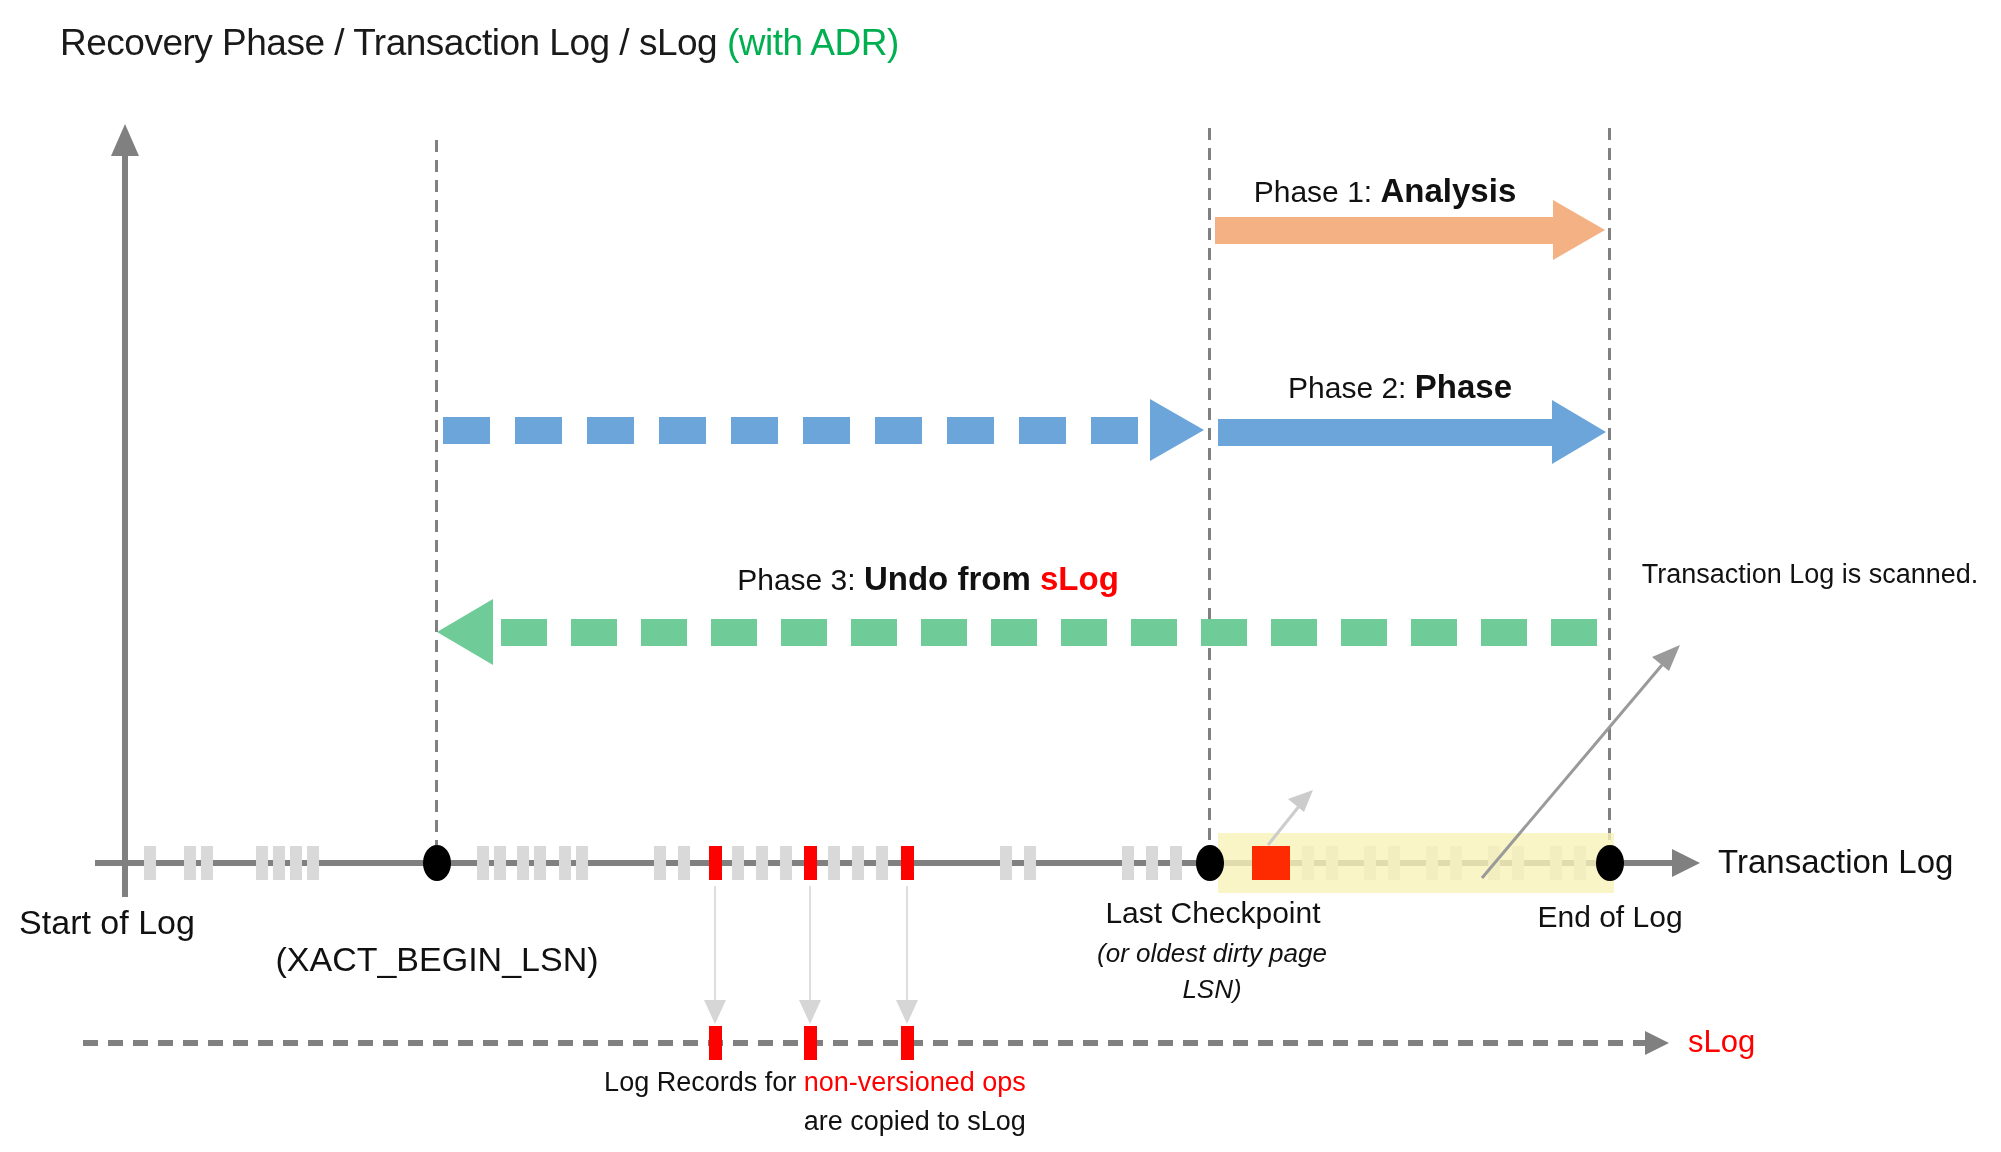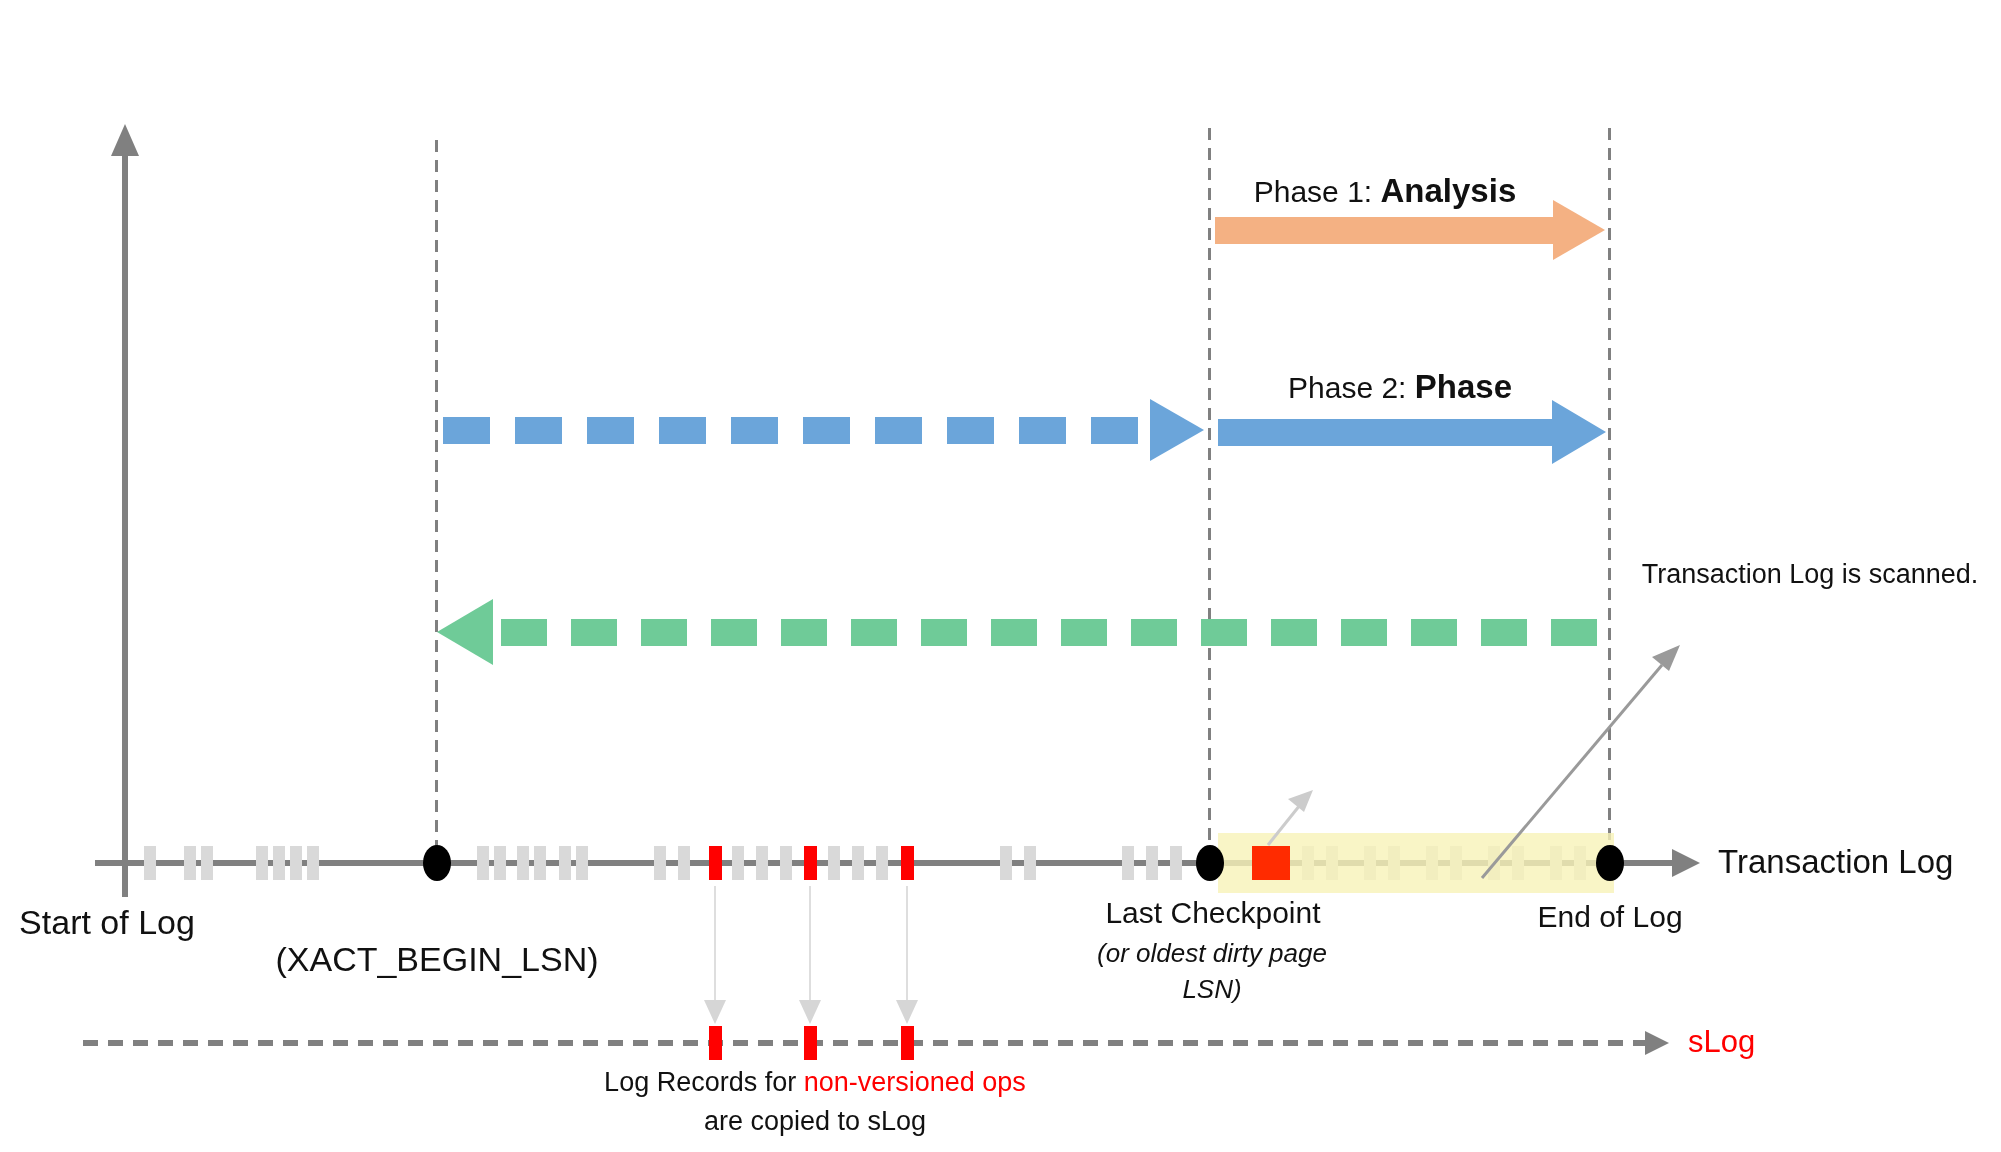--- a/index.html
+++ b/index.html
@@ -1,21 +1,21 @@
 <!DOCTYPE html>
 <html style="--green-title: #00B050; --orange: #F4B183; --blue: #6BA5DA; --greenarrow: #6FCB98; --red: #FF0000; --redsquare: #FF2B00; --band: #F8F3B8; --highlight: #FFFF00; --gray: #808080; --tickgray: #D9D9D9;"><head>
 <meta charset="utf-8">
 <style>
   html,body{margin:0;padding:0;background:#ffffff;}
   #canvas{
     position:relative;width:2001px;height:1152px;background:#fff;overflow:hidden;
     font-family:"Liberation Sans", sans-serif;color:#1a1a1a;
   }
   .abs{position:absolute;}
-  .ctr{transform:translateX(-50%);white-space:nowrap;text-align:center;}
+  .ctr{transform:translateX(-50%);white-space:nowrap;text-align:right;}
 
   
   #title{left:60px;top:22px;font-size:37px;letter-spacing:-0.5px;}
   #title .adr{color:var(--green-title);}
 
   
   #y-axis{left:122px;top:152px;width:6px;height:745px;background:var(--gray);}
   #y-axis-head{left:111px;top:124px;width:0;height:0;border-left:14px solid transparent;
     border-right:14px solid transparent;border-bottom:32px solid var(--gray);}
   #log-line{left:95px;top:860px;width:1582px;height:6px;background:var(--gray);}
@@ -94,20 +94,21 @@
   #lbl-checkpoint-sub2{left:1212px;top:974px;}
   #lbl-end{left:1610px;top:900px;font-size:30px;}
 
   #ann-svg{left:0;top:0;z-index:7;pointer-events:none;}
 </style>
 </head>
 <body>
 
 <div id="canvas">
 
+  <div class="abs" id="title"><span>Recovery Phase / Transaction Log / sLog </span><span class="adr">(with ADR)</span></div>
 
   <div class="abs" id="y-axis"></div>
   <div class="abs" id="y-axis-head"></div>
   <div class="abs" id="log-line"></div>
   <div class="abs" id="log-arrow-head"></div>
   <div class="abs" id="txlog-label">Transaction Log</div>
 
   <div class="abs vline" id="vline-oldest"></div>
   <div class="abs vline" id="vline-checkpoint"></div>
   <div class="abs vline" id="vline-end"></div>
@@ -180,20 +181,21 @@
   <div class="abs" id="phase1-body"></div>
   <div class="abs" id="phase1-head"></div>
 
   <div class="abs" id="phase2slog-body"></div>
   <div class="abs" id="phase2slog-head"></div>
 
   <div class="abs ctr phase-label" id="phase2-label"><span>Phase 2: </span><b>Phase</b></div>
   <div class="abs" id="phase2-body"></div>
   <div class="abs" id="phase2-head"></div>
 
+  <div class="abs ctr phase-label" id="phase3-label"><span>Phase 3: </span><b>Undo from </b><b class="r">sLog</b></div>
   <div class="abs" id="phase3-head"></div>
   <div class="abs" id="phase3-body"></div>
 
   <div class="abs ctr note" id="note-scanned">
     <div>Transaction Log is scanned.</div>
   </div>
 
 
   <div class="abs ctr note" id="note-copied">
     <div><span>Log Records for </span><span class="r">non-versioned ops</span></div>

